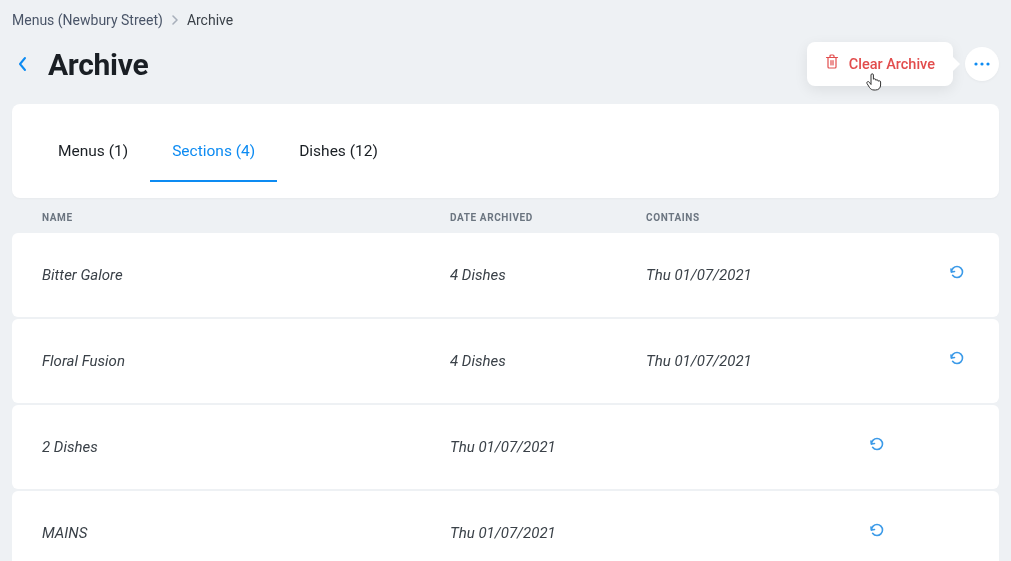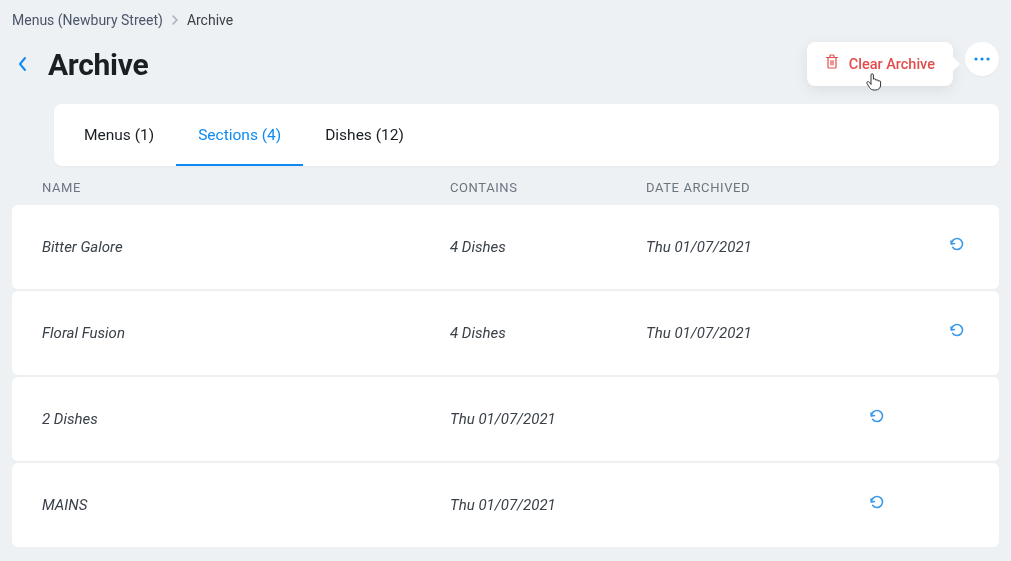--- a/index.html
+++ b/index.html
@@ -55,20 +55,21 @@
       color: #0d8bf2;
     }
     .page-title {
       font-size: 30px;
       font-weight: 700;
       color: #1a1f24;
       letter-spacing: -0.3px;
     }
     .header-right {
       display: flex;
+      align-items: center;
       gap: 12px;
       position: relative;
     }
     .clear-archive-btn {
       background: #ffffff;
       border-radius: 8px;
       padding: 12px 18px;
       display: flex;
       align-items: center;
       gap: 10px;
@@ -109,48 +110,48 @@
       cursor: pointer;
       color: #0d8bf2;
       box-shadow: 0 1px 3px rgba(0,0,0,0.04);
     }
     .content {
       padding: 0 12px 12px 12px;
     }
     .tabs-card {
       background: #ffffff;
       border-radius: 8px;
-      padding: 0;
+      padding: 16px;
       display: flex;
       box-shadow: 0 1px 2px rgba(0,0,0,0.03);
-      margin-left: 42px;
     }
     .tab {
       padding: 22px 22px 20px 22px;
       font-size: 15.5px;
       color: #1a1f24;
       cursor: pointer;
       border-bottom: 2px solid transparent;
       position: relative;
     }
     .tab:first-child {
       padding-left: 30px;
     }
     .tab.active {
       color: #0d8bf2;
       border-bottom: 2px solid #0d8bf2;
     }
     .table-header {
       display: grid;
       grid-template-columns: 408px 196px 1fr 80px;
       padding: 14px 30px 10px 30px;
-      font-size: 13px;
+      font-size: 10px;
       letter-spacing: 0.6px;
       color: #6b7580;
       text-transform: uppercase;
+      font-weight: bold;
     }
     .table-body {
       display: flex;
       flex-direction: column;
       gap: 2px;
       font-style: italic;
     }
     .table-row {
       background: #ffffff;
       border-radius: 6px;
@@ -223,22 +224,22 @@
 
 <div class="content">
   <div class="tabs-card">
     <div class="tab">Menus (1)</div>
     <div class="tab active">Sections (4)</div>
     <div class="tab">Dishes (12)</div>
   </div>
 
   <div class="table-header">
     <div>NAME</div>
+    <div>DATE ARCHIVED</div>
     <div>CONTAINS</div>
-    <div>DATE ARCHIVED</div>
     <div></div>
   </div>
 
   <div class="table-body">
     <div class="table-row">
       <div>Bitter Galore</div>
       <div>4 Dishes</div>
       <div>Thu 01/07/2021</div>
       <div class="restore-cell">
         <div class="restore-btn">

